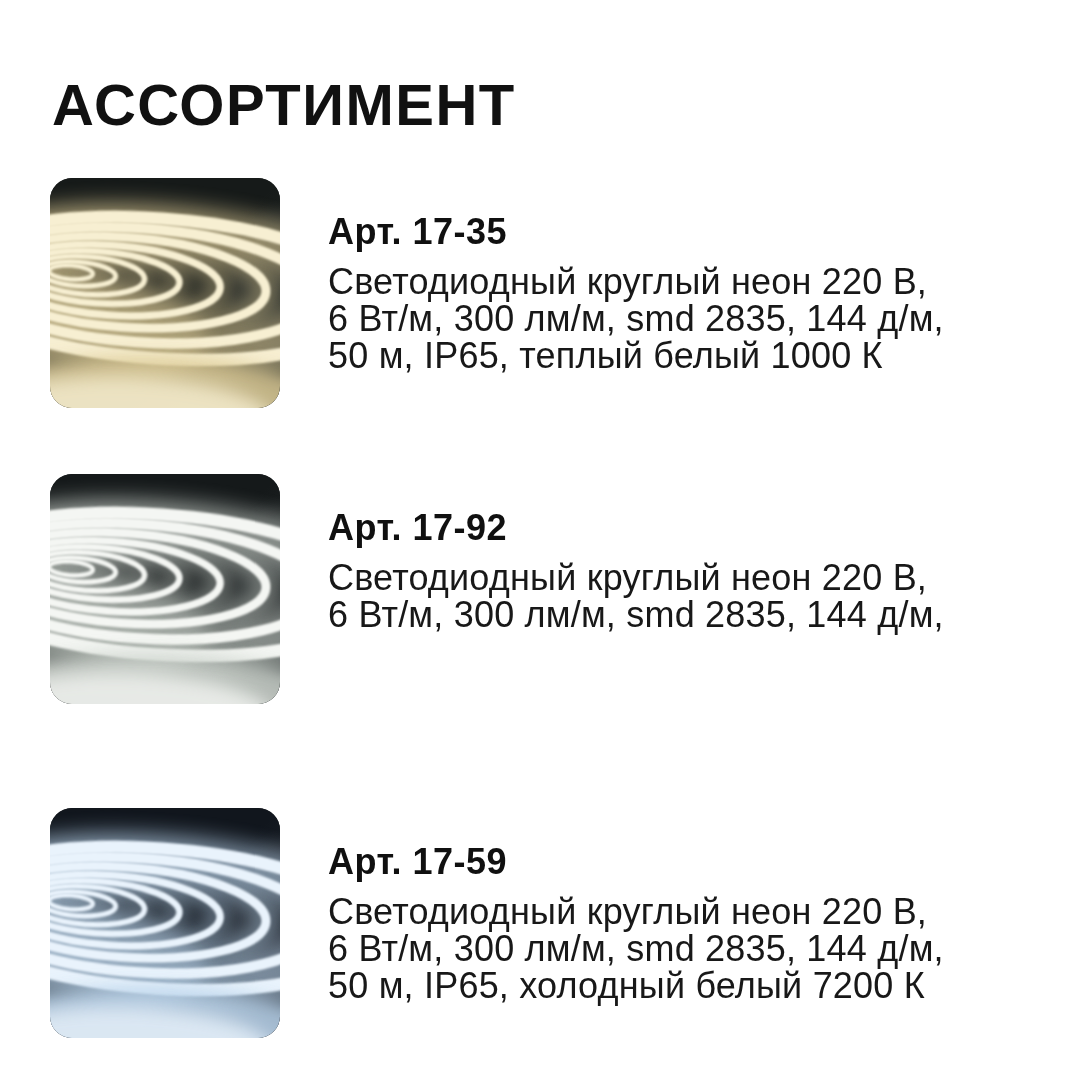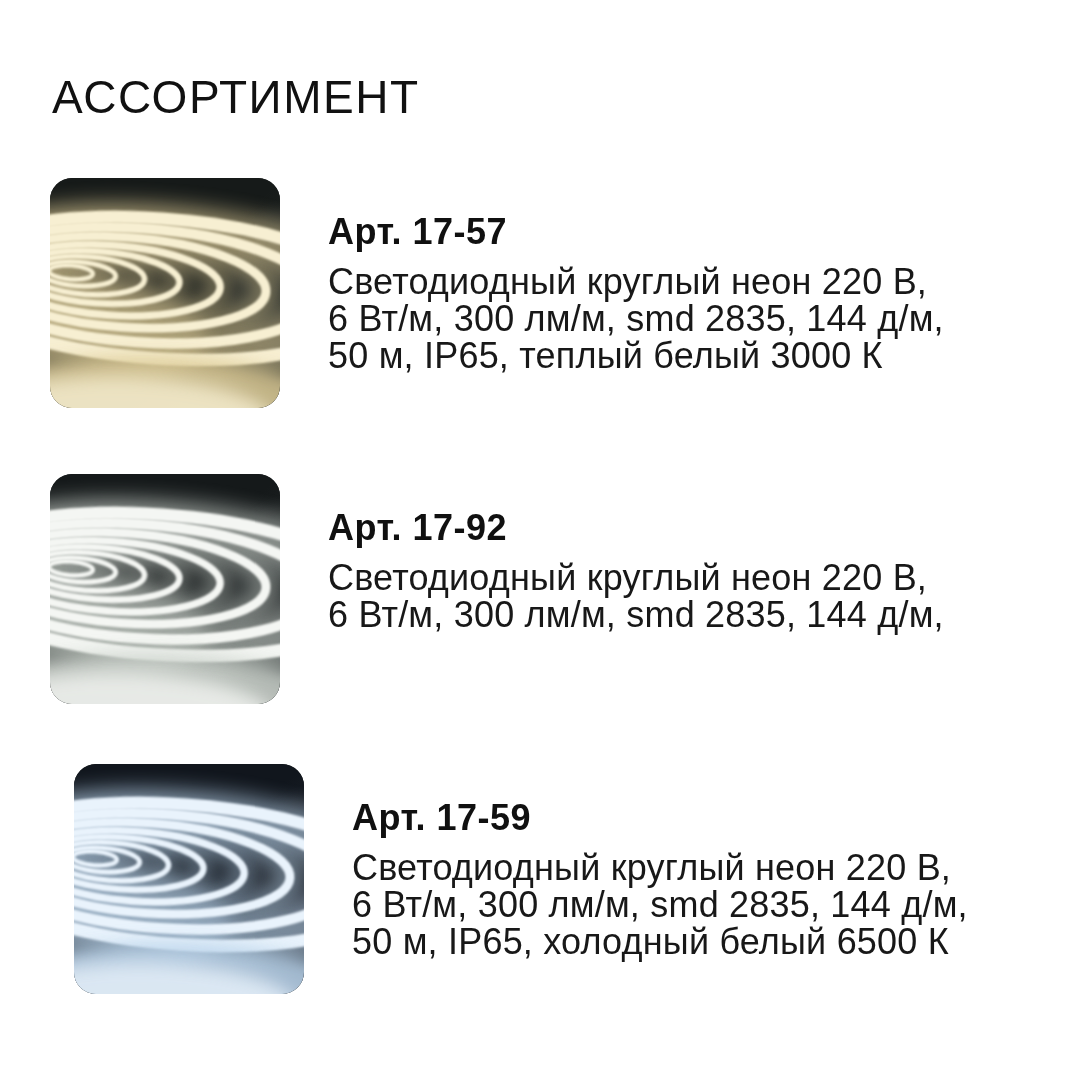--- a/index.html
+++ b/index.html
@@ -13,35 +13,35 @@
   .page{
     position:relative;
     width:1080px;height:1080px;
     background:#ffffff;
     overflow:hidden;
   }
   .page-title{
     position:absolute;
     left:52px;top:70px;
     margin:0;
-    font-size:46px;
+    font-size:58px;
     line-height:1.2;
-    font-weight:400;
+    font-weight:700;
     letter-spacing:1.5px;
     color:#111111;
   }
   .product-card{
     position:absolute;
     left:50px;
     display:flex;
     align-items:flex-start;
   }
   .product-card.p0{top:178px;}
   .product-card.p1{top:474px;}
-  .product-card.p2{top:764px;margin-left:24px;}
+  .product-card.p2{top:808px;}
   .product-image{
     width:230px;height:230px;
     border-radius:22px;
     overflow:hidden;
     flex:none;
     background:#181c1c;
   }
   .product-image svg{display:block;}
   .product-info{
     margin-left:48px;
@@ -108,25 +108,25 @@
             <ellipse cx="60" cy="106" rx="110" ry="35" fill="none" stroke="#f7efd2" stroke-width="7.5" filter="url(#coil0s)"></ellipse>
             <ellipse cx="74" cy="107" rx="142" ry="45" fill="none" stroke="#f7efd2" stroke-width="9" filter="url(#coil0s)"></ellipse>
             <ellipse cx="90" cy="109" rx="178" ry="57" fill="none" stroke="#f7efd2" stroke-width="10.5" filter="url(#coil0s)"></ellipse>
             <ellipse cx="108" cy="111" rx="218" ry="70" fill="none" stroke="#f7efd2" stroke-width="12.5" filter="url(#coil0s)"></ellipse>
           </g>
           <ellipse cx="95" cy="240" rx="200" ry="62" fill="#dcca96" opacity="0.85" filter="url(#coil0b)"></ellipse>
           <ellipse cx="65" cy="246" rx="160" ry="48" fill="#f7efd2" opacity="0.8" filter="url(#coil0b)"></ellipse>
         </svg>
       </div>
     <div class="product-info">
-      <h2 class="product-art">Арт. 17-57</h2>
+      <h2 class="product-art">Арт. 17-35</h2>
       <div class="product-desc">
         <span class="desc-line">Светодиодный круглый неон 220 В,</span>
         <span class="desc-line">6 Вт/м, 300 лм/м, smd 2835, 144 д/м,</span>
-        <span class="desc-line">50 м, IP65, теплый белый 3000 К</span>
+        <span class="desc-line">50 м, IP65, теплый белый 1000 К</span>
       </div>
     </div>
   </div>
 
   <div class="product-card p1">
     <div class="product-image">
         <svg width="230" height="230" viewBox="0 0 230 230">
           <defs>
             <linearGradient id="coil1g" x1="0" y1="0" x2="0.85" y2="1">
               <stop offset="0" stop-color="#15191a"></stop>
@@ -213,18 +213,18 @@
           </g>
           <ellipse cx="95" cy="240" rx="200" ry="62" fill="#b9d3ea" opacity="0.85" filter="url(#coil2b)"></ellipse>
           <ellipse cx="65" cy="246" rx="160" ry="48" fill="#e9f3fc" opacity="0.8" filter="url(#coil2b)"></ellipse>
         </svg>
       </div>
     <div class="product-info">
       <h2 class="product-art">Арт. 17-59</h2>
       <div class="product-desc">
         <span class="desc-line">Светодиодный круглый неон 220 В,</span>
         <span class="desc-line">6 Вт/м, 300 лм/м, smd 2835, 144 д/м,</span>
-        <span class="desc-line">50 м, IP65, холодный белый 6500 К</span>
+        <span class="desc-line">50 м, IP65, холодный белый 7200 К</span>
       </div>
     </div>
   </div>
 
 </div>
 
 </body></html>

